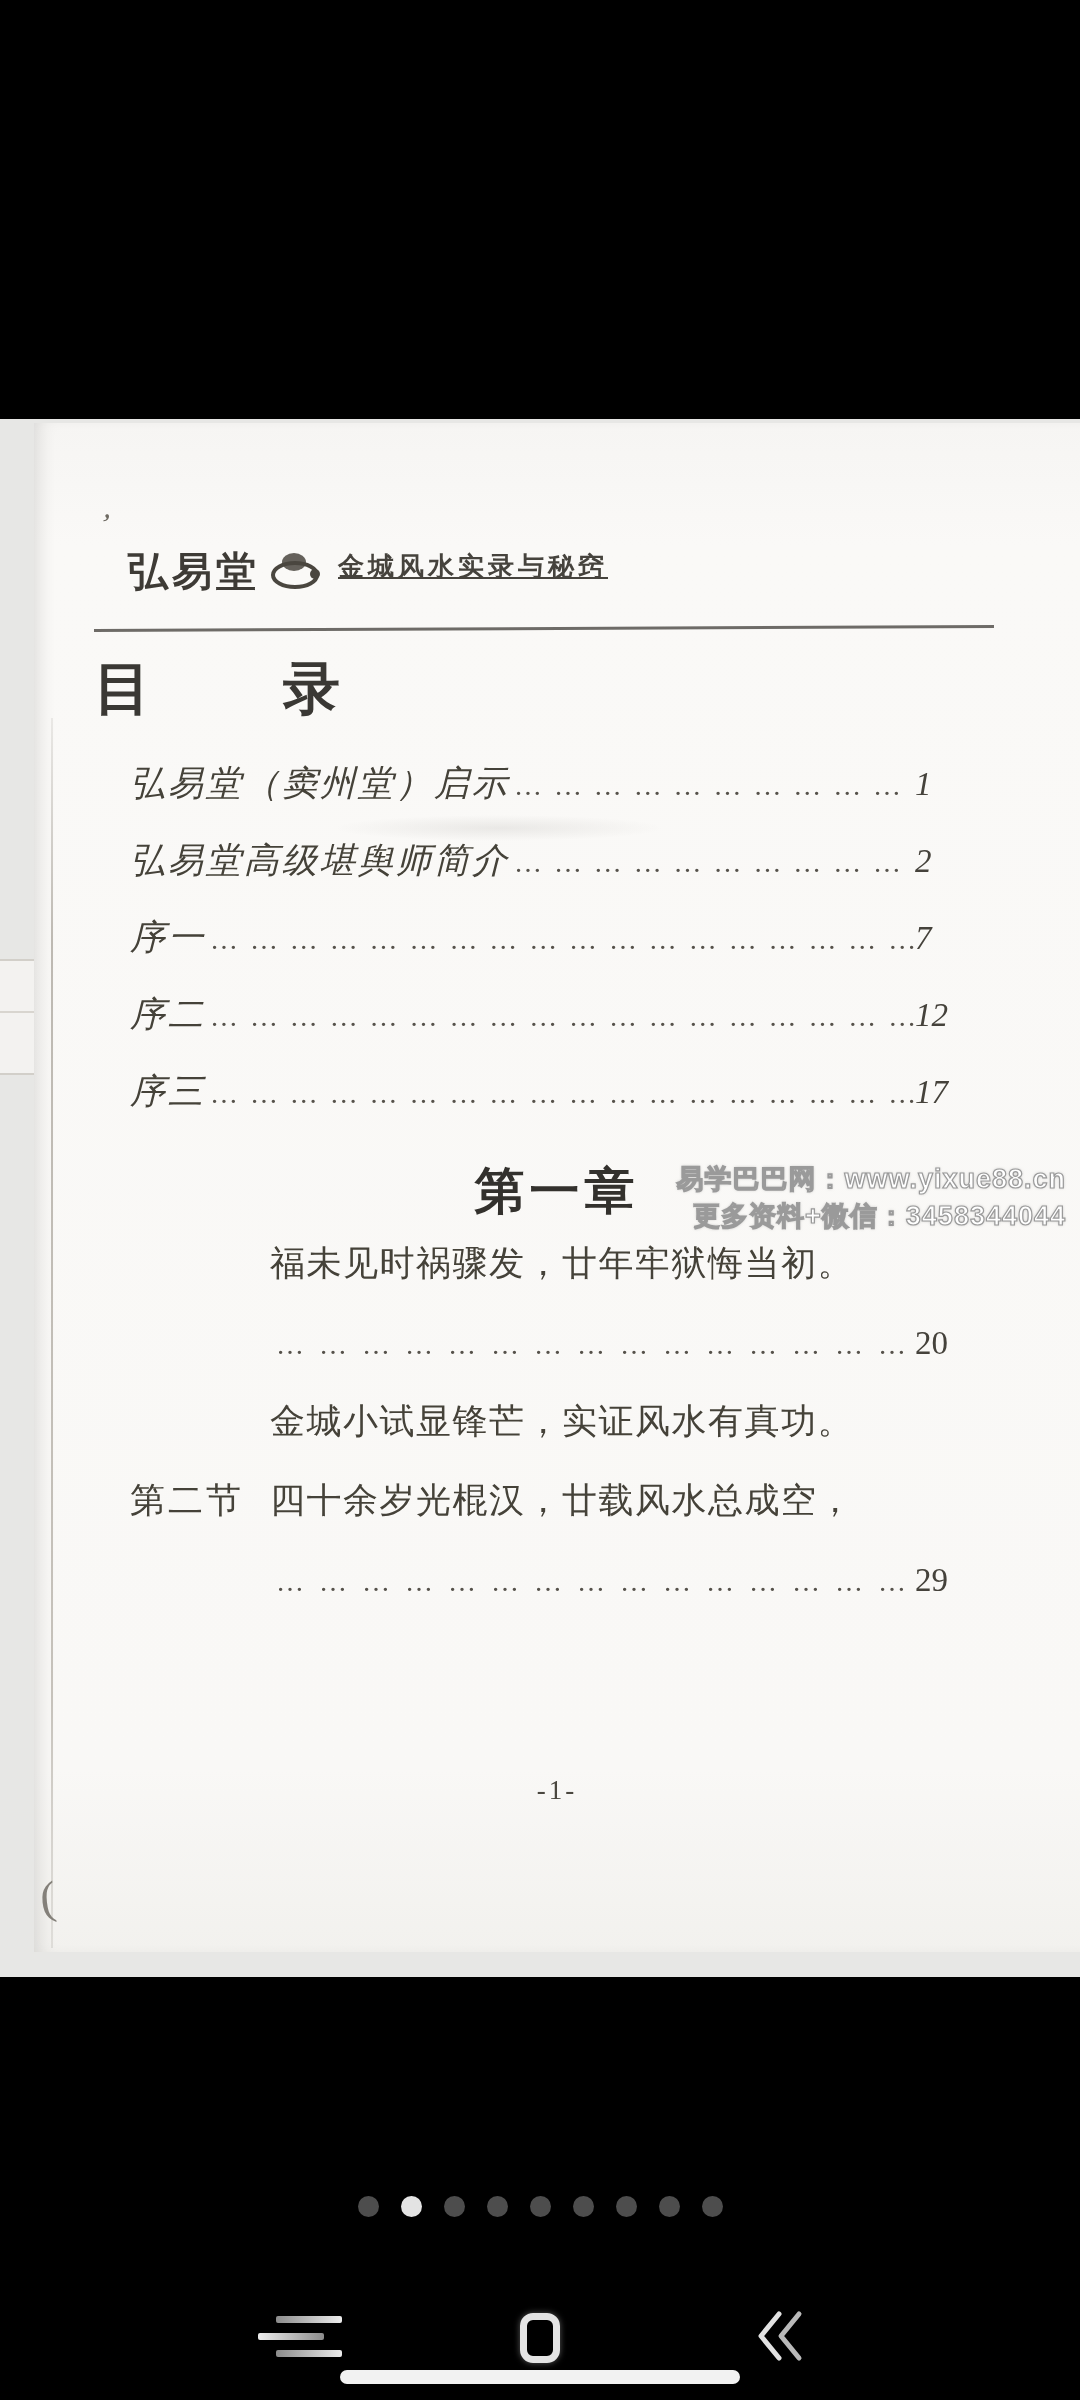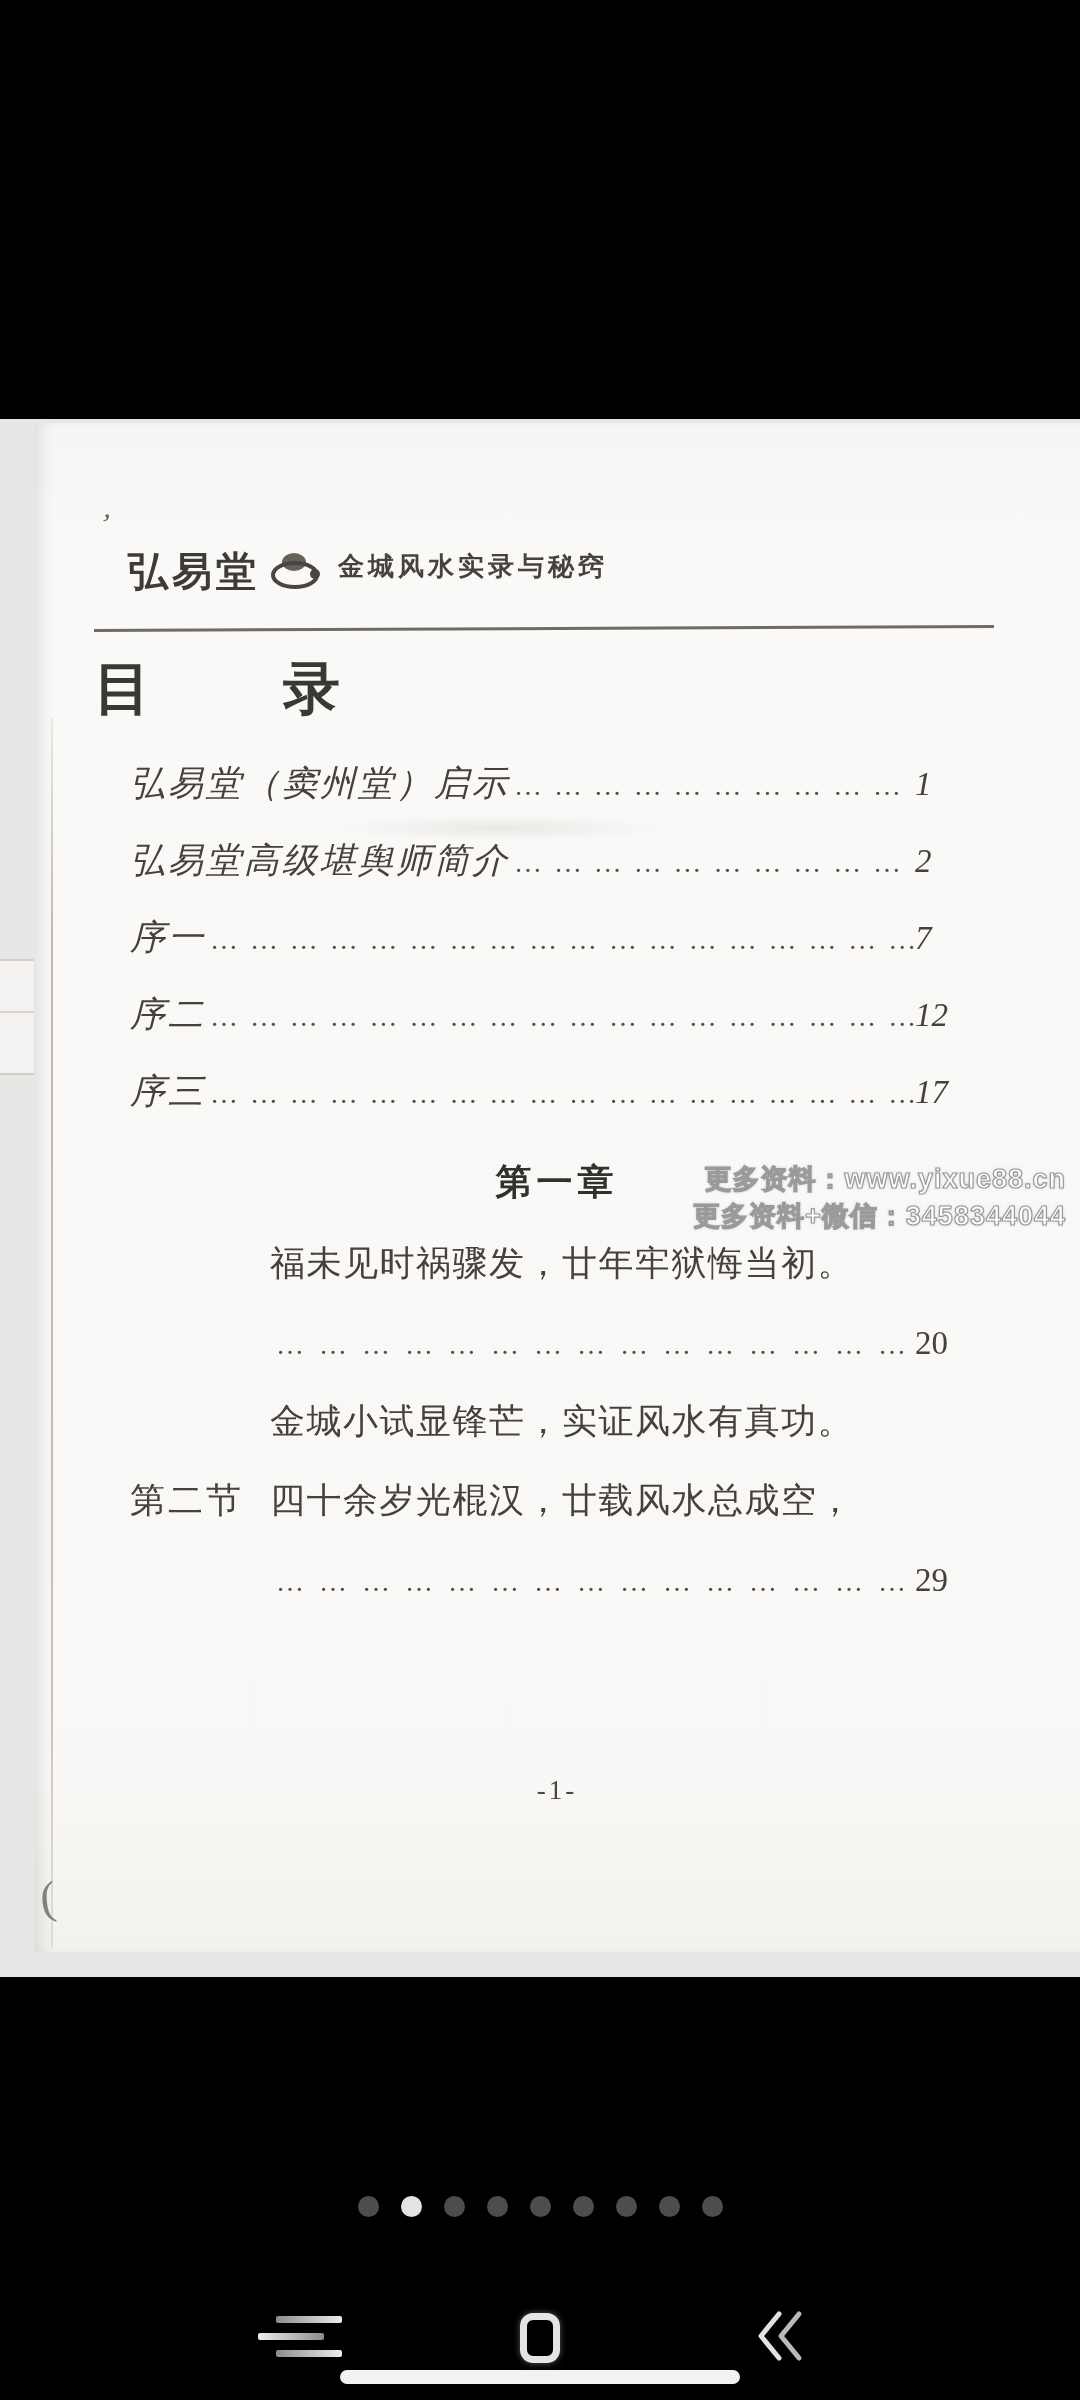--- a/index.html
+++ b/index.html
@@ -26,39 +26,39 @@
   .ink-mark{position:absolute;color:#6e6a62;pointer-events:none;}
   #ink-apostrophe{left:66px;top:84px;font-size:30px;transform:rotate(14deg);}
   #ink-paren{left:6px;top:1448px;font-size:46px;color:#84807a;transform:rotate(-6deg);}
   #smudge{position:absolute;left:300px;top:392px;width:330px;height:26px;
           background:radial-gradient(closest-side,rgba(90,86,80,.10),rgba(90,86,80,0));}
 
   
   #brand-row{position:absolute;left:94px;top:122px;display:flex;align-items:center;color:#3e3b36;}
   #brand-name{font-size:40px;font-weight:bold;letter-spacing:4px;line-height:44px;}
   #brand-logo{margin:0 10px 4px 8px;}
-  #brand-subtitle{font-size:26px;font-weight:bold;letter-spacing:4px;line-height:30px;margin-bottom:11px;color:#46433d;}
+  #brand-subtitle{font-size:26px;font-weight:bold;letter-spacing:4px;line-height:30px;margin-bottom:11px;color:#46433d;text-decoration:underline;}
   #header-rule{position:absolute;left:60px;top:204px;width:900px;height:3px;background:#55524d;
                transform:rotate(-.25deg);opacity:.85;}
 
   
   #toc-title{position:absolute;left:0;right:0;top:228px;text-align:left;padding-left:60px;
              font-size:57px;font-weight:bold;letter-spacing:6px;color:#3a3834;}
 
   
   #toc-list{position:absolute;left:96px;right:125px;top:338px;display:flex;flex-direction:column;gap:31px;}
   .toc-row{display:flex;align-items:flex-end;height:46px;font-style:italic;}
   .toc-label{font-size:35px;color:#454239;letter-spacing:3px;line-height:46px;white-space:nowrap;}
   .leader{flex:1;overflow:hidden;white-space:nowrap;font-size:28px;letter-spacing:4px;
           color:#55514a;line-height:42px;padding:0 6px;}
   .toc-num{font-size:33px;color:#45423b;line-height:46px;min-width:40px;text-align:left;flex-shrink:0;}
 
   
   #chapter-row{position:absolute;left:60px;right:60px;top:735px;display:flex;justify-content:center;gap:86px;
-               font-family:Liberation Mono, monospace;font-weight:bold;font-size:36px;
+               font-family:Liberation Mono, monospace;font-weight:bold;font-size:50px;
                letter-spacing:5px;color:#33312d;}
 
   
   #watermark{position:absolute;right:14px;top:742px;text-align:right;z-index:5;
              font-family:"Liberation Sans",sans-serif;font-weight:bold;font-size:27px;line-height:37px;
              color:#ffffff;letter-spacing:1px;-webkit-text-stroke:1.2px #9a9a9a;
              text-shadow:0 0 3px rgba(130,130,130,.55);}
 
   
   #section-list{position:absolute;left:96px;right:125px;top:818px;display:flex;flex-direction:column;gap:33px;}
@@ -167,21 +167,21 @@
           <span class="sec-num"></span>
           <span class="leader">… … … … … … … … … … … … … … … … … … … … … … … … … … … … … … </span>
           <span class="toc-num">29</span>
         </div>
       </div>
 
     <div id="sheet-footer">-1-</div>
   </div>
 
   <div id="watermark">
-    <div>更多资料：www.yixue88.cn</div>
+    <div>易学巴巴网：www.yixue88.cn</div>
     <div>更多资料+微信：3458344044</div>
   </div>
 </div>
 
 <div id="lb-bottom" class="letterbox"></div>
 
 <div id="page-indicator">
     <span class="dot"></span>
     <span class="dot active"></span>
     <span class="dot"></span>

